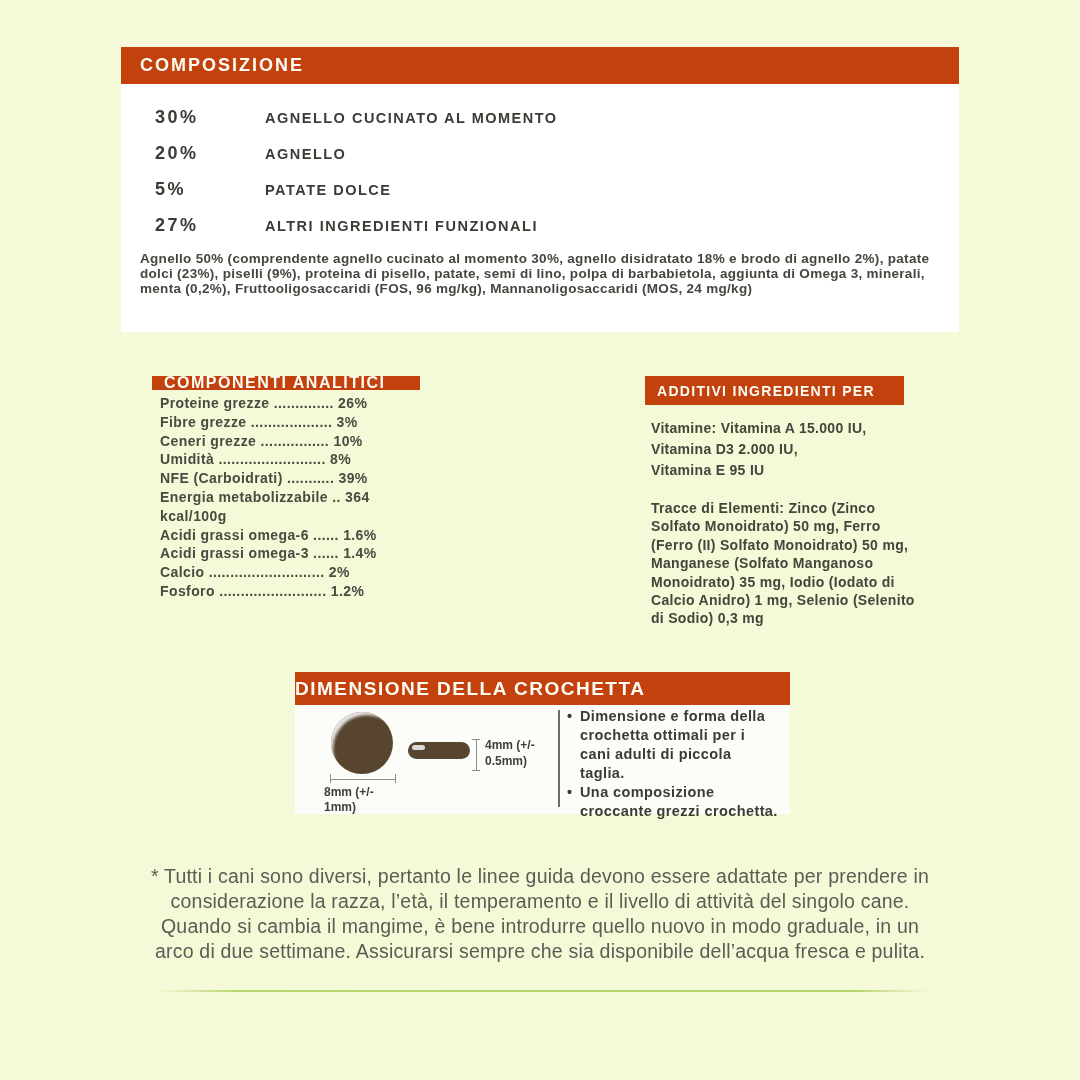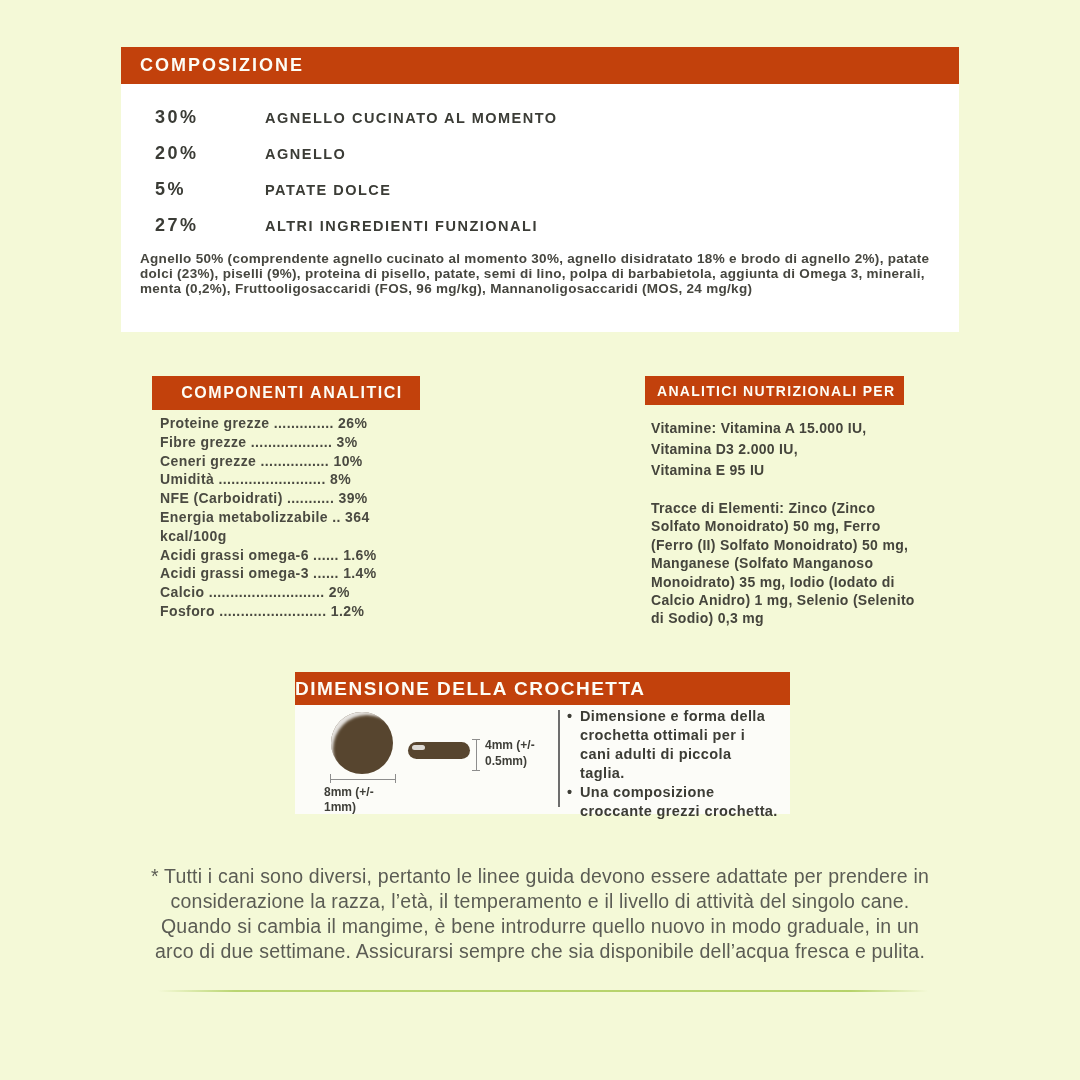--- a/index.html
+++ b/index.html
@@ -28,21 +28,21 @@
   .pct{width:110px;font-size:18px;font-weight:bold;letter-spacing:2.5px;color:#3b3c36;}
   .pct-label{font-size:14.5px;font-weight:bold;letter-spacing:1.5px;color:#3b3c36;}
   .comp-details{
     margin:14px 0 0 0;width:790px;
     font-size:13.5px;font-weight:bold;line-height:15px;letter-spacing:0.3px;
     color:#46463f;
   }
 
   
   .col-left{left:152px;top:376px;width:268px;}
-  .ana-bar{height:34px;padding-left:12px;font-size:16px;letter-spacing:1.5px;justify-content:center;}
+  .ana-bar{height:14px;padding-left:12px;font-size:16px;letter-spacing:1.5px;}
   .ana-list{list-style:none;margin:4px 0 0 0;padding:0 0 0 8px;}
   .ana-list li{
     font-size:14px;font-weight:bold;line-height:18.8px;letter-spacing:0.4px;
     color:#4a4a41;white-space:pre-line;
   }
 
   
   .col-right{left:645px;top:376px;width:290px;}
   .add-bar{height:29px;width:259px;padding-left:12px;font-size:14px;letter-spacing:1.3px;}
   .vitamins{
@@ -180,21 +180,21 @@
       <li>Acidi grassi omega-3 ...... 1.4%</li>
 
       <li>Calcio ........................... 2%</li>
 
       <li>Fosforo ......................... 1.2%</li>
     </ul>
 </section>
 
 <section class="abs col-right">
   <header class="bar add-bar">
-    <span>ANALITICI NUTRIZIONALI PER</span>
+    <span>ADDITIVI INGREDIENTI PER</span>
   </header>
   <p class="vitamins">Vitamine: Vitamina A 15.000 IU,
 Vitamina D3 2.000 IU,
 Vitamina E 95 IU</p>
   <p class="trace">Tracce di Elementi: Zinco (Zinco
 Solfato Monoidrato) 50 mg, Ferro
 (Ferro (II) Solfato Monoidrato) 50 mg,
 Manganese (Solfato Manganoso
 Monoidrato) 35 mg, Iodio (Iodato di
 Calcio Anidro) 1 mg, Selenio (Selenito

